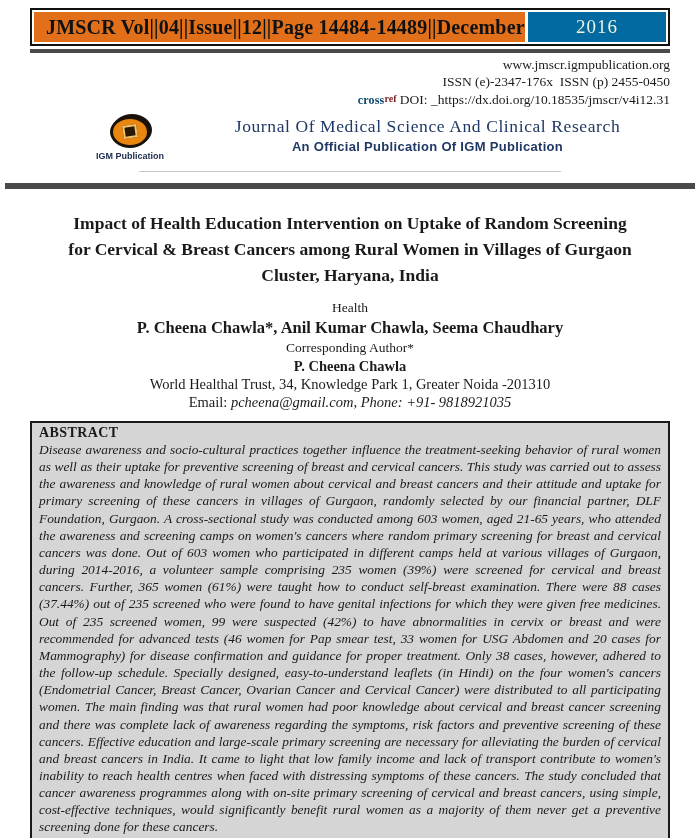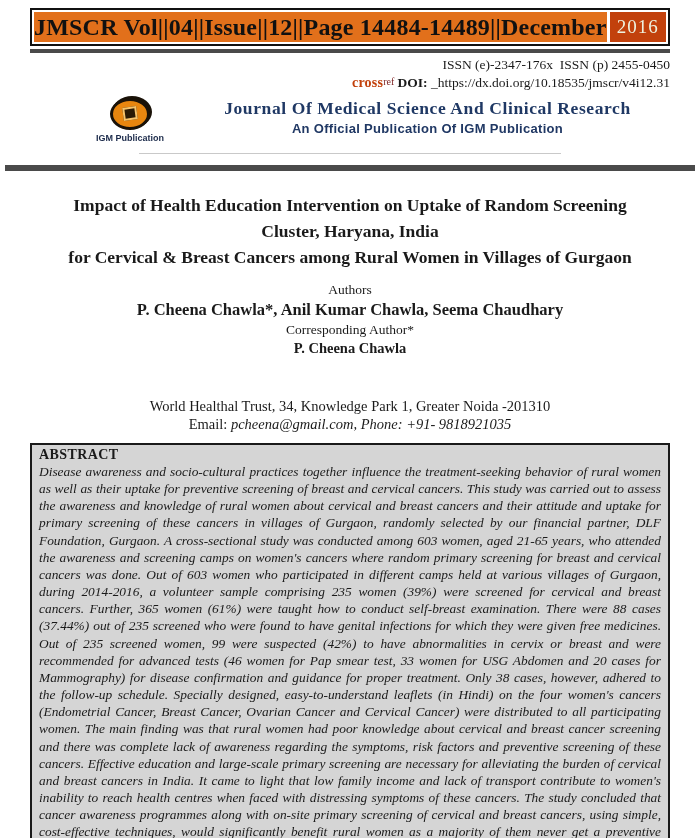--- a/index.html
+++ b/index.html
@@ -19,50 +19,50 @@
     padding:2px;
     display:flex;
     gap:3px;
     background:#fff;
   }
   .banner-orange{
     flex:1;
     background:#E2701B;
     color:#111;
     font-weight:bold;
-    font-size:24px;
+    font-size:20px;
     line-height:30px;
-    padding-left:0;
+    padding-left:12px;
     letter-spacing:.2px;
     white-space:nowrap;
   }
   .banner-green{
     width:138px;
-    background:#c2410c;
+    background:#0369a1;
     color:#EEF2DF;
     font-size:19px;
     line-height:30px;
     text-align:center;
     letter-spacing:1px;
   }
   .bar-top{
     height:4px;
     background:#4a4a4a;
     margin-top:3px;
   }
   
   .meta{
     text-align:right;
     font-size:13.5px;
     line-height:17px;
     margin-top:3px;
   }
-  .meta .cross{color:#c2410c;font-weight:bold;font-size:14px;letter-spacing:.2px;}
-  .meta .ref{color:#7a1d1d;font-weight:normal;font-size:10px;vertical-align:2px;}
-  .meta .doi-label{font-weight:bold;}
+  .meta .cross{color:#0c4a6e;font-weight:bold;font-size:12px;letter-spacing:.2px;}
+  .meta .ref{color:#7a1d1d;font-weight:bold;font-size:10px;vertical-align:2px;}
+  .meta .doi-label{font-weight:normal;}
   
   .masthead{
     display:flex;
     align-items:flex-start;
     margin-top:7px;
     padding-left:45px;
   }
   .logo-col{
     width:110px;
     text-align:center;
@@ -89,21 +89,21 @@
   .logo-pub{
     font-size:9px;
     font-weight:bold;
     color:#1b2a4a;
     margin-top:3px;
     font-family:"Liberation Sans",sans-serif;
   }
   .mast-title-col{flex:1;text-align:center;}
   .mast-title{
     color:#1F3864;
-    font-weight:bold;
+    font-weight:normal;
     font-size:17.5px;
     letter-spacing:.6px;
     white-space:nowrap;
   }
   .mast-sub{
     color:#203864;
     font-weight:bold;
     font-size:13px;
     margin-top:2px;
     letter-spacing:.3px;
@@ -125,21 +125,21 @@
     text-align:center;
     font-weight:bold;
     font-size:17.5px;
     line-height:26px;
   }
   .authors-block{text-align:center;margin-top:11px;line-height:18px;}
   .authors-label{font-size:13.5px;}
   .authors-names{font-size:16.5px;font-weight:bold;line-height:22px;}
   .corr-label{font-size:13.5px;}
   .corr-name{font-size:14.5px;font-weight:bold;}
-  .affiliation{font-size:14.5px;margin-top:40px;}
+  .affiliation{font-size:14.5px;}
   .contact{font-size:14.5px;}
   .contact .it{font-style:italic;}
   
   .abstract-box{
     margin-top:10px;
     border:2px solid #1a1a1a;
     background:#d5d5d5;
     padding:2px 7px 3px 7px;
   }
   .abs-heading{
@@ -159,20 +159,21 @@
 
 <div class="page">
 
   <div class="banner">
     <div class="banner-orange">JMSCR Vol||04||Issue||12||Page 14484-14489||December</div>
     <div class="banner-green">2016</div>
   </div>
   <div class="bar-top"></div>
 
   <div class="meta">
+    <div>www.jmscr.igmpublication.org</div>
     <div>ISSN (e)-2347-176x &nbsp;ISSN (p) 2455-0450</div>
     <div>
       <span class="cross">cross</span><span class="ref">ref</span>
       <span class="doi-label">DOI:</span><span>&nbsp;_https://dx.doi.org/10.18535/jmscr/v4i12.31</span>
     </div>
   </div>
 
   <div class="masthead">
     <div class="logo-col">
       <div class="logo-circle"></div>
@@ -181,26 +182,26 @@
     <div class="mast-title-col">
       <div class="mast-title">Journal Of Medical Science And Clinical Research</div>
       <div class="mast-sub">An Official Publication Of IGM  Publication</div>
     </div>
   </div>
   <div class="thin-rule"></div>
   <div class="bar-wide"></div>
 
   <div class="art-title">
     <div>Impact of Health Education Intervention on Uptake of Random Screening</div>
+    <div>for Cervical &amp; Breast Cancers among Rural Women in Villages of Gurgaon</div>
     <div>Cluster, Haryana, India</div>
-    <div>for Cervical &amp; Breast Cancers among Rural Women in Villages of Gurgaon</div>
   </div>
 
   <div class="authors-block">
-    <div class="authors-label">Authors</div>
+    <div class="authors-label">Health</div>
     <div class="authors-names">P. Cheena Chawla*, Anil Kumar Chawla, Seema Chaudhary</div>
     <div class="corr-label">Corresponding Author*</div>
     <div class="corr-name">P. Cheena Chawla</div>
     <div class="affiliation">World Healthal Trust, 34, Knowledge Park 1, Greater Noida -201310</div>
     <div class="contact"><span>Email: </span><span class="it">pcheena@gmail.com, Phone: +91- 9818921035</span></div>
   </div>
 
   <div class="abstract-box">
     <div class="abs-heading">ABSTRACT</div>
     <div class="abs-body">Disease awareness and socio-cultural practices together influence the treatment-seeking behavior of rural women as well as their uptake for preventive screening of breast and cervical cancers. This study was carried out to assess the awareness and knowledge of rural women about cervical and breast cancers and their attitude and uptake for primary screening of these cancers in villages of Gurgaon, randomly selected by our financial partner, DLF Foundation, Gurgaon. A cross-sectional study was conducted among 603 women, aged 21-65 years, who attended the awareness and screening camps on women's cancers where random primary screening for breast and cervical cancers was done. Out of 603 women who participated in different camps held at various villages of Gurgaon, during 2014-2016, a volunteer sample comprising 235 women (39%) were screened for cervical and breast cancers. Further, 365 women (61%) were taught how to conduct self-breast examination. There were 88 cases (37.44%) out of 235 screened who were found to have genital infections for which they were given free medicines. Out of 235 screened women, 99 were suspected (42%) to have abnormalities in cervix or breast and were recommended for advanced tests (46 women for Pap smear test, 33 women for USG Abdomen and 20 cases for Mammography) for disease confirmation and guidance for proper treatment. Only 38 cases, however, adhered to the follow-up schedule. Specially designed, easy-to-understand leaflets (in Hindi) on the four women's cancers (Endometrial Cancer, Breast Cancer, Ovarian Cancer and Cervical Cancer) were distributed to all participating women. The main finding was that rural women had poor knowledge about cervical and breast cancer screening and there was complete lack of awareness regarding the symptoms, risk factors and preventive screening of these cancers. Effective education and large-scale primary screening are necessary for alleviating the burden of cervical and breast cancers in India. It came to light that low family income and lack of transport contribute to women's inability to reach health centres when faced with distressing symptoms of these cancers. The study concluded that cancer awareness programmes along with on-site primary screening of cervical and breast cancers, using simple, cost-effective techniques, would significantly benefit rural women as a majority of them never get a preventive screening done for these cancers.</div>

